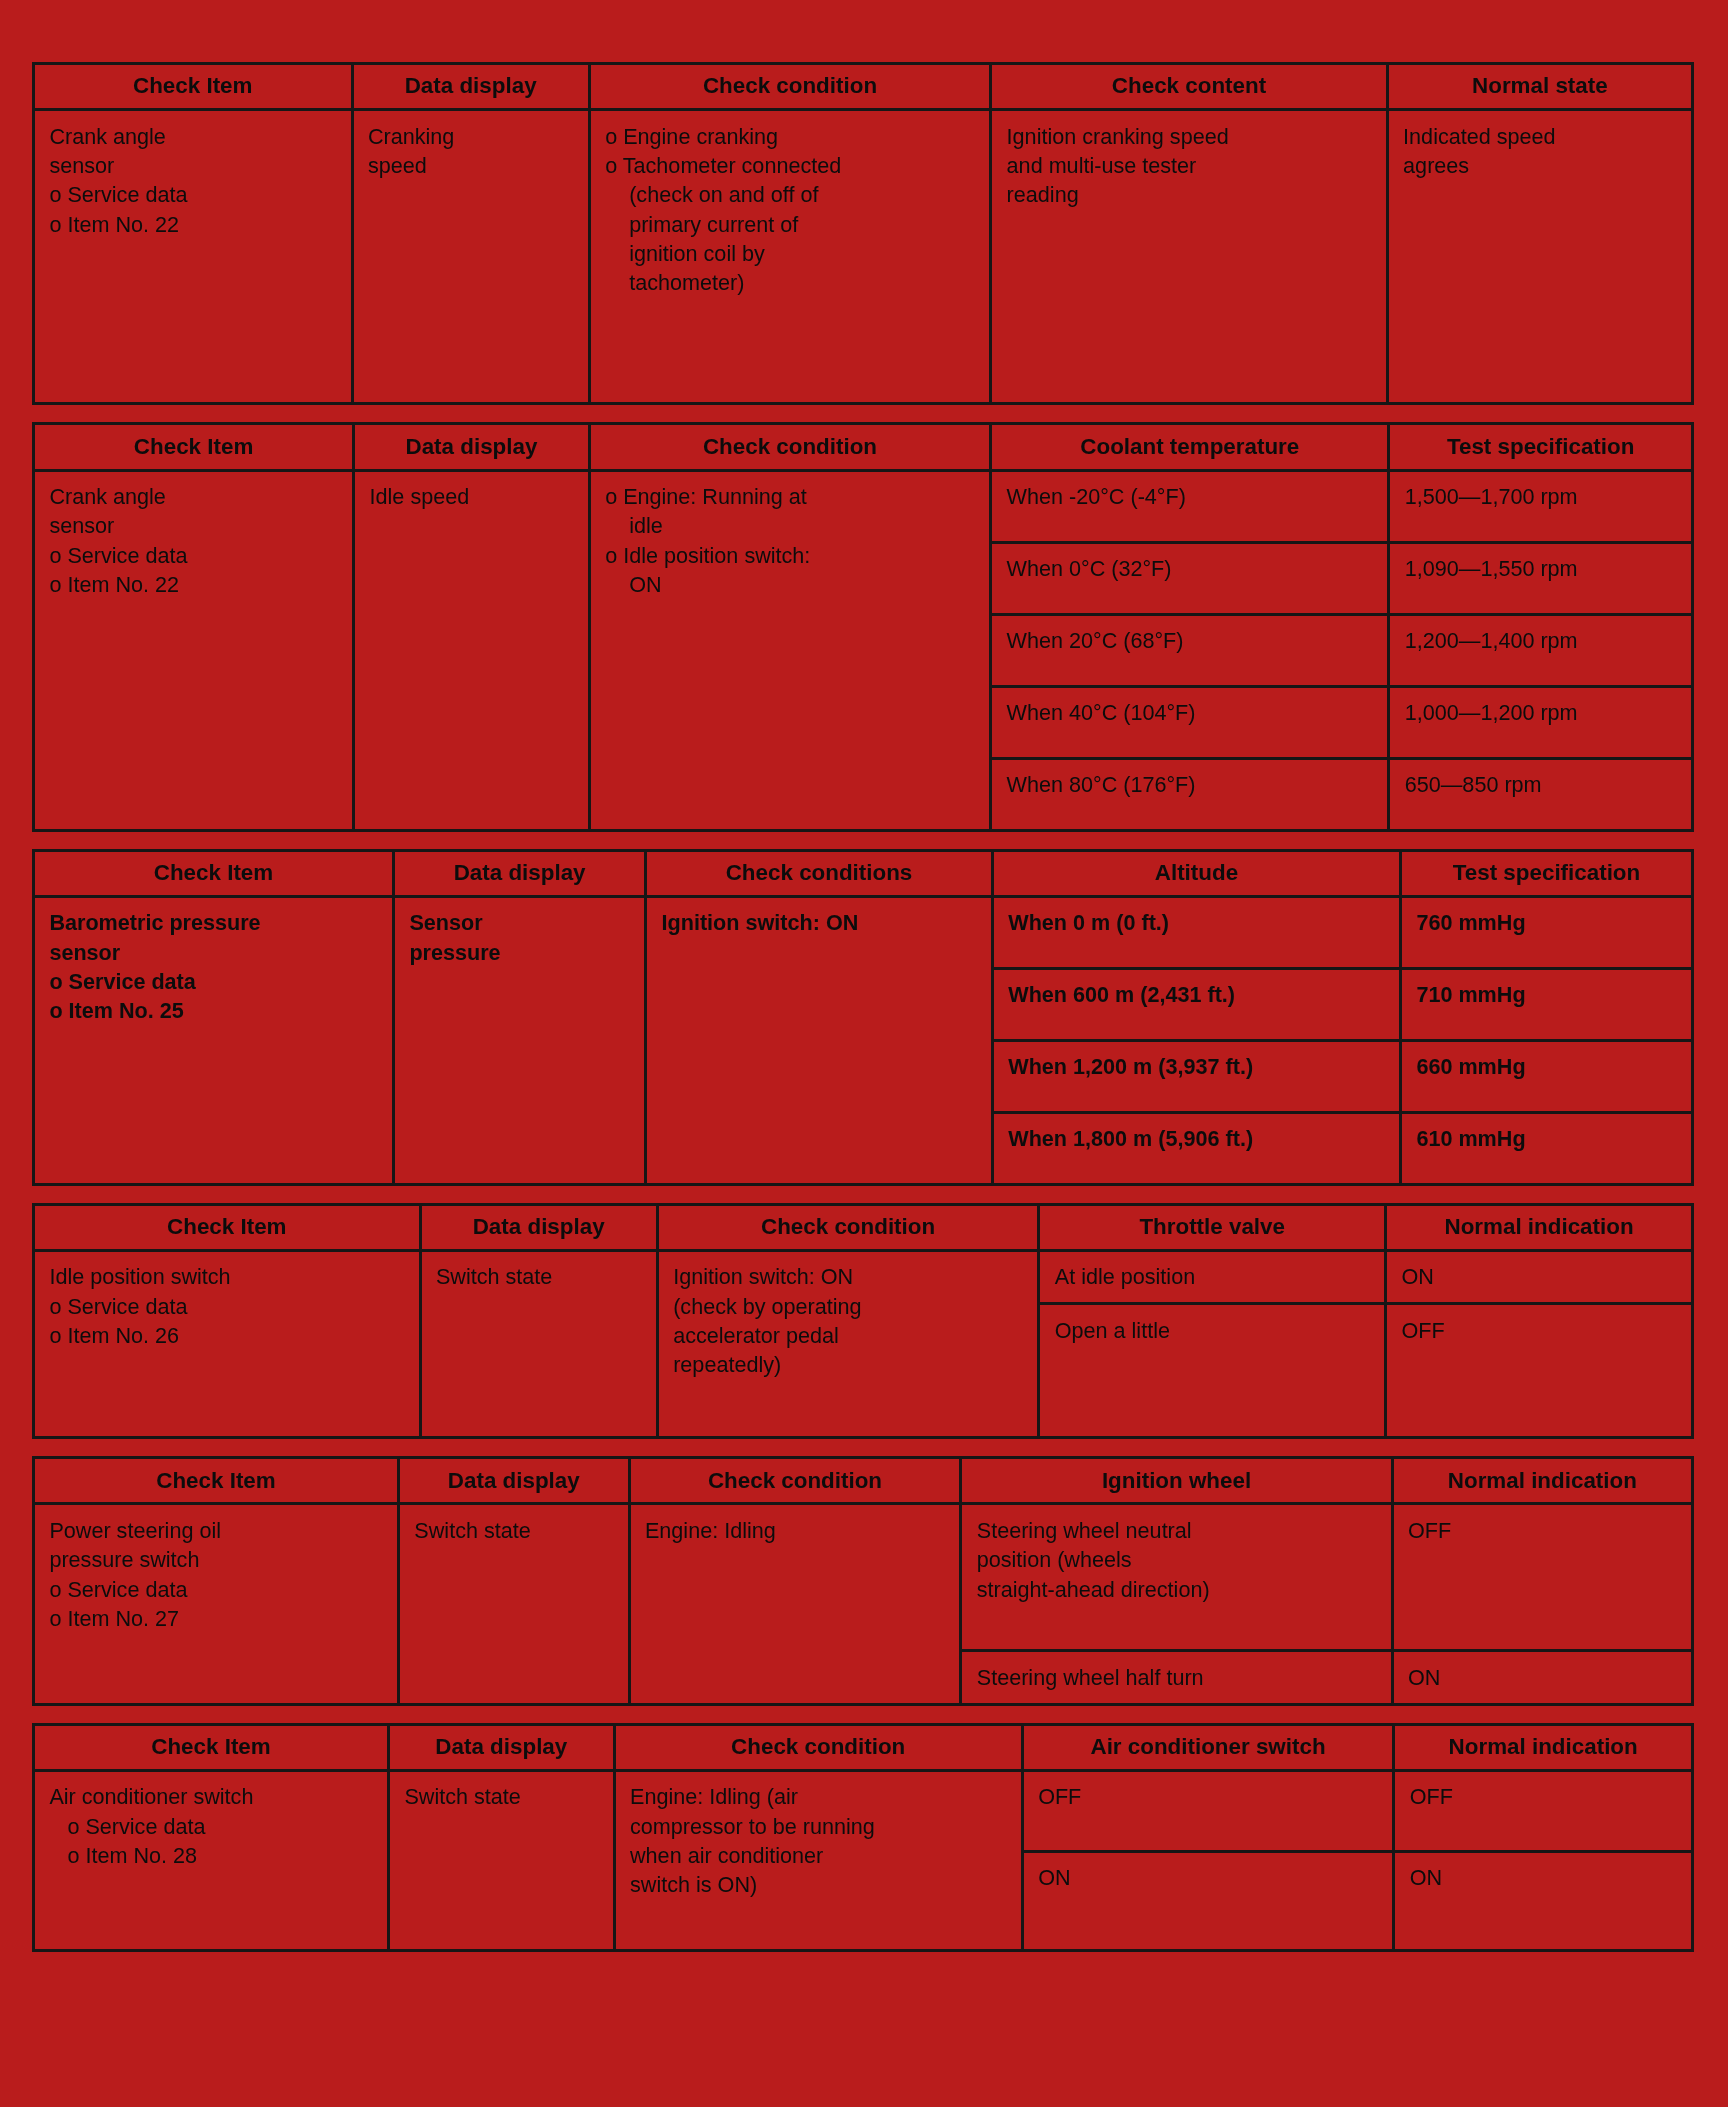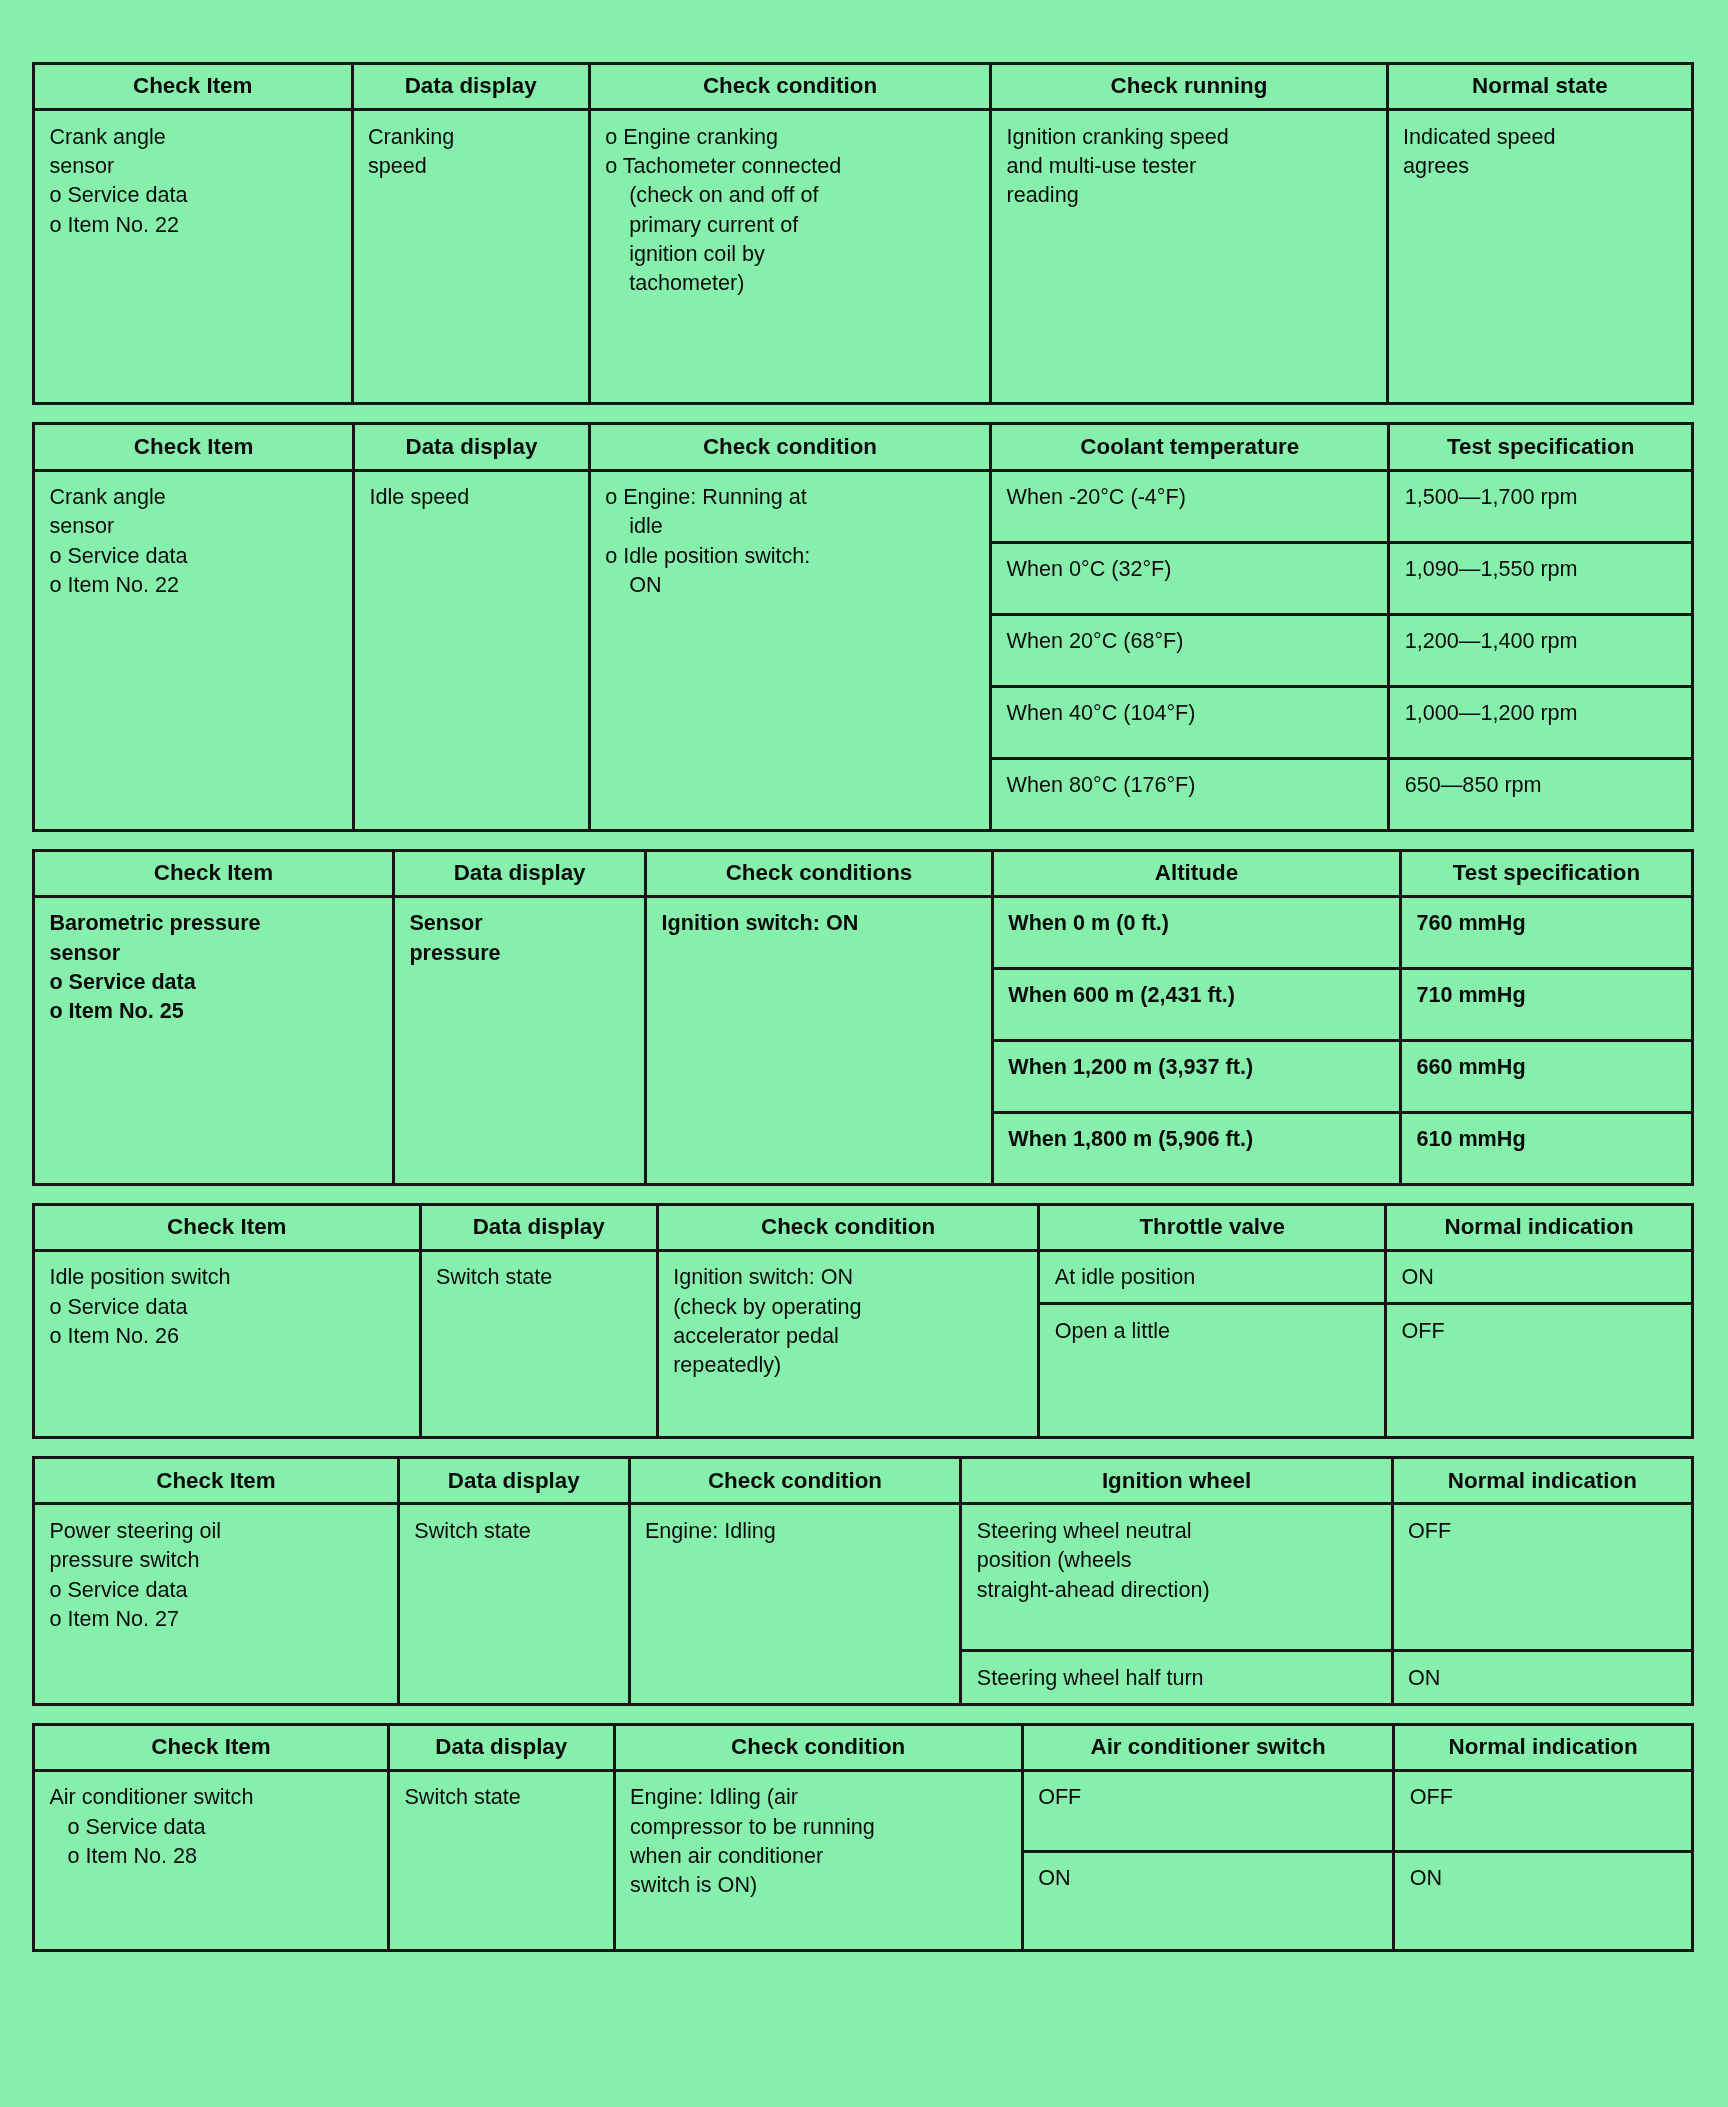--- a/index.html
+++ b/index.html
@@ -4,21 +4,21 @@
 <style>
   * { box-sizing: border-box; margin: 0; padding: 0; }
   html, body { background: #ffffff; }
   body {
     font-family: "Liberation Sans", "DejaVu Sans", sans-serif;
     color: #0c0c0c;
   }
   .page {
     width: 1729px;
     height: 2108px;
-    background: #86efac;
+    background: #b91c1c;
     padding: 62px 35px 0 32px;
     position: relative;
   }
   table.t {
     width: 100%;
     border-collapse: collapse;
     table-layout: fixed;
     margin-bottom: 17px;
   }
   table.t th, table.t td {
@@ -71,21 +71,21 @@
         <col style="width:14.3%">
         <col style="width:24.2%">
         <col style="width:23.9%">
         <col style="width:18.4%">
     </colgroup>
     <thead>
       <tr>
         <th>Check Item</th>
         <th>Data display</th>
         <th>Check condition</th>
-        <th>Check running</th>
+        <th>Check content</th>
         <th>Normal state</th>
       </tr>
     </thead>
     <tbody>
       <tr>
         <td>Crank angle
 sensor
 o Service data
 o Item No. 22</td>
         <td>Cranking

